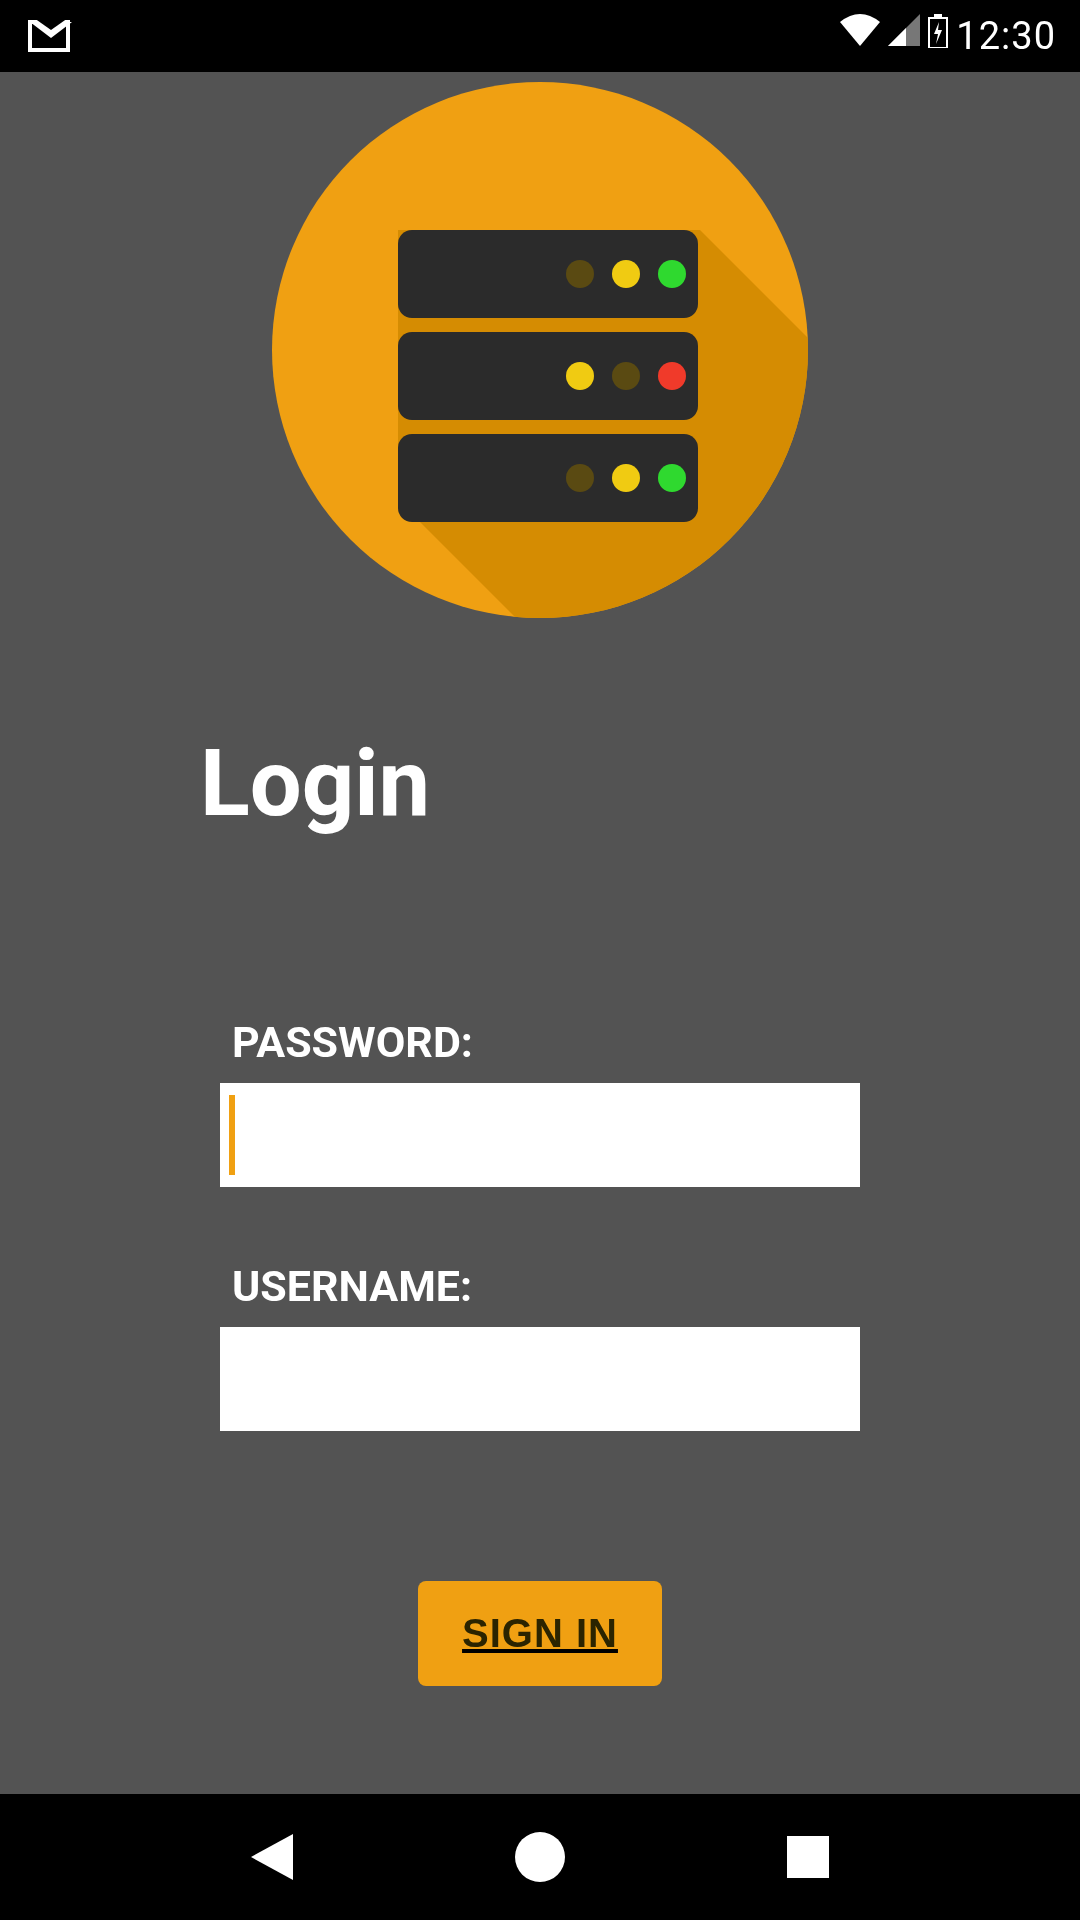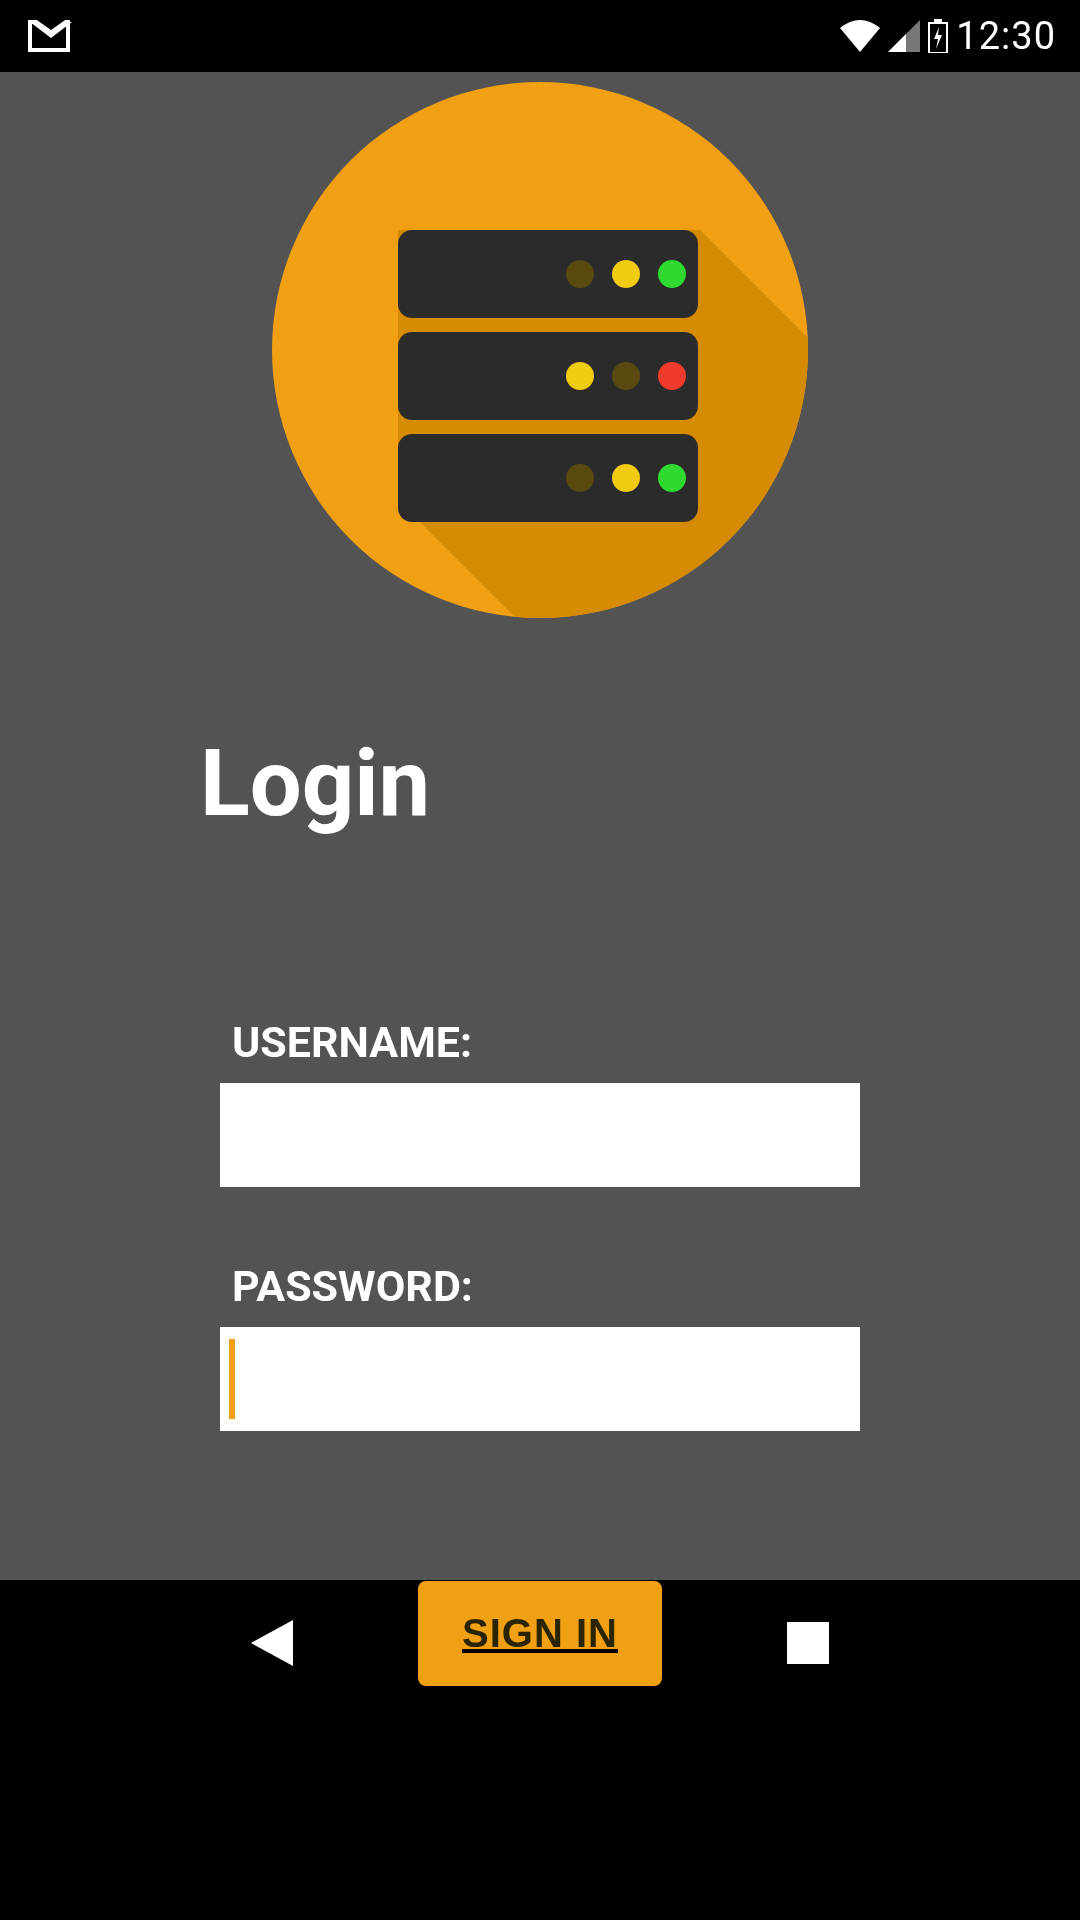--- a/index.html
+++ b/index.html
@@ -13,21 +13,21 @@
     .status-bar {
       height: 72px;
       background: #000;
       display: flex;
       align-items: center;
       justify-content: space-between;
       padding: 0 24px 0 28px;
       color: #fff;
     }
     .status-left { display: flex; align-items: center; }
-    .status-right { display: flex; align-items: center; gap: 8px; }
+    .status-right { display: flex; align-items: flex-start; gap: 8px; }
     .mail-icon {
       width: 42px; height: 32px;
       border: 4px solid #fff;
       background: #000;
       position: relative;
     }
     .mail-icon::before {
       content: "";
       position: absolute;
       top: -2px; left: -2px;
@@ -44,21 +44,21 @@
       border-left: 17px solid transparent;
       border-right: 17px solid transparent;
       border-top: 12px solid #000;
     }
     .wifi-icon svg, .cell-icon svg, .batt-icon svg { display: block; }
     .clock { font-size: 38px; font-weight: 400; letter-spacing: 1px; }
 
     
     .app {
       position: relative;
-      height: 1508px; 
+      height: 1722px; 
       background: #535353;
       display: flex;
       flex-direction: column;
       align-items: center;
     }
 
     
     .logo-wrap { margin-top: 8px; }
     .logo { display: block; }
 
@@ -189,31 +189,31 @@
         <circle cx="310" cy="398" r="14" fill="#5a4a12"></circle>
         <circle cx="356" cy="398" r="14" fill="#f0cb12"></circle>
         <circle cx="402" cy="398" r="14" fill="#2fd92f"></circle>
       </g>
     </svg>
   </div>
 
   <h1 class="title">Login</h1>
 
   <div class="form">
-    <div class="field-block">
-      <div class="field-label">USERNAME:</div>
-      <input class="field-input" type="text" value="" style="">
-    </div>
-
     <div class="field-block pw-block">
       <div class="field-label">PASSWORD:</div>
       <input class="field-input" type="password" value="" style="">
       <div class="caret"></div>
     </div>
 
+    <div class="field-block">
+      <div class="field-label">USERNAME:</div>
+      <input class="field-input" type="text" value="" style="">
+    </div>
+
     <div class="signin-wrap">
       <button class="signin-btn">SIGN IN</button>
     </div>
   </div>
 </div>
 
 <div class="nav-bar">
   <div class="nav-item">
     <svg width="42" height="46" viewBox="0 0 42 46">
         <path d="M42 0 L0 23 L42 46 Z" fill="#fff"></path>

